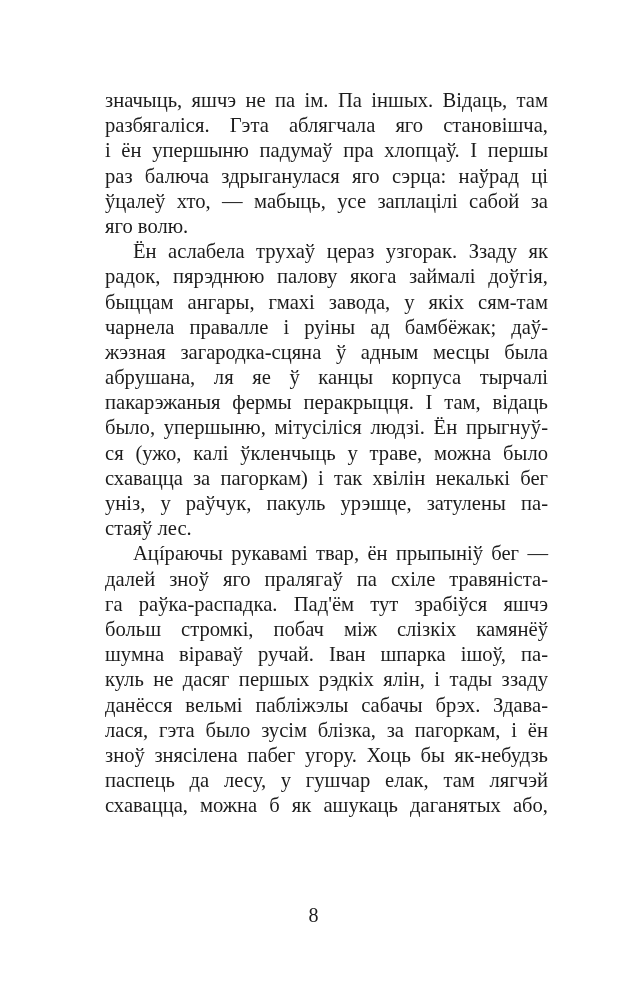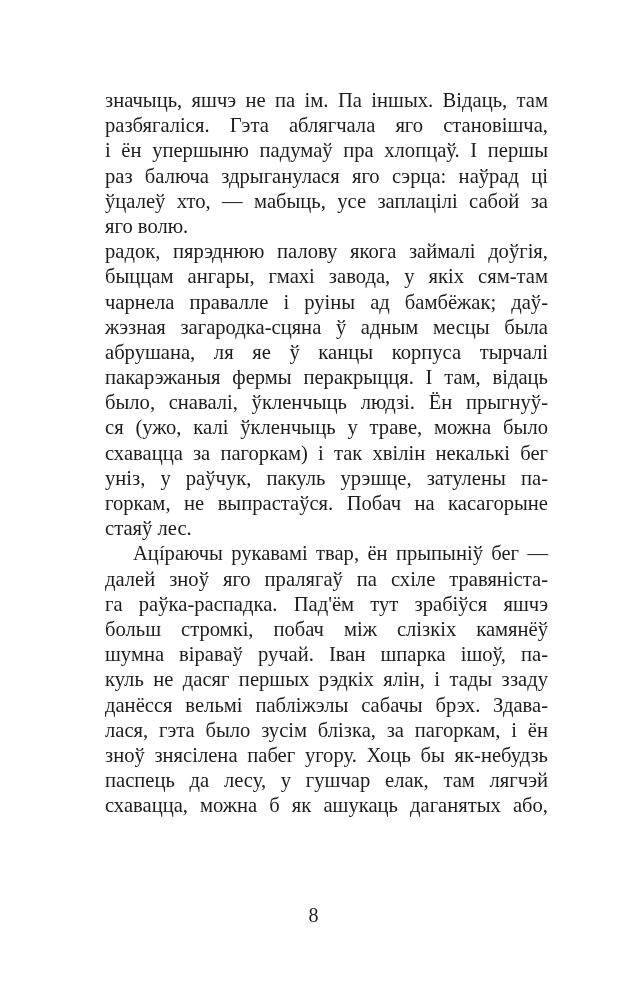--- a/index.html
+++ b/index.html
@@ -60,31 +60,31 @@
     <div class="paragraph">
       <span class="line">значыць, яшчэ не па ім. Па іншых. Відаць, там</span>
       <span class="line">разбягаліся. Гэта аблягчала яго становішча,</span>
       <span class="line">і ён упершыню падумаў пра хлопцаў. І першы</span>
       <span class="line">раз балюча здрыганулася яго сэрца: наўрад ці</span>
       <span class="line">ўцалеў хто, — мабыць, усе заплацілі сабой за</span>
       <span class="line last">яго волю.</span>
     </div>
 
     <div class="paragraph">
+      <span class="line indent">Ён аслабела трухаў цераз узгорак. Ззаду як</span>
       <span class="line">радок, пярэднюю палову якога займалі доўгія,</span>
       <span class="line">быццам ангары, гмахі завода, у якіх сям-там</span>
       <span class="line">чарнела правалле і руіны ад бамбёжак; даў-</span>
       <span class="line">жэзная загародка-сцяна ў адным месцы была</span>
       <span class="line">абрушана, ля яе ў канцы корпуса тырчалі</span>
       <span class="line">пакарэжаныя фермы перакрыцця. І там, відаць</span>
-      <span class="line">было, снавалі, ўкленчыць людзі. Ён прыгнуў-</span>
+      <span class="line">было, упершыню, мітусіліся людзі. Ён прыгнуў-</span>
       <span class="line">ся (ужо, калі ўкленчыць у траве, можна было</span>
       <span class="line">схавацца за пагоркам) і так хвілін некалькі бег</span>
       <span class="line">уніз, у раўчук, пакуль урэшце, затулены па-</span>
-      <span class="line">горкам, не выпрастаўся. Побач на касагорыне</span>
       <span class="line last">стаяў лес.</span>
     </div>
 
     <div class="paragraph">
       <span class="line indent">Ацíраючы рукавамі твар, ён прыпыніў бег —</span>
       <span class="line">далей зноў яго пралягаў па схіле травяніста-</span>
       <span class="line">га раўка-распадка. Пад'ём тут зрабіўся яшчэ</span>
       <span class="line">больш стромкі, побач між слізкіх камянёў</span>
       <span class="line">шумна віраваў ручай. Іван шпарка ішоў, па-</span>
       <span class="line">куль не дасяг першых рэдкіх ялін, і тады ззаду</span>

